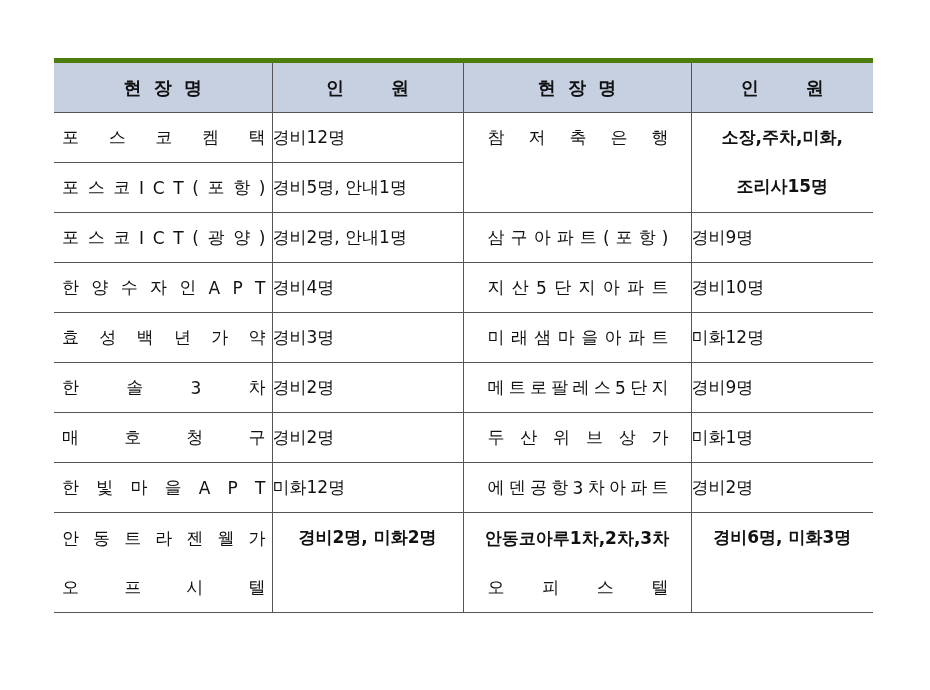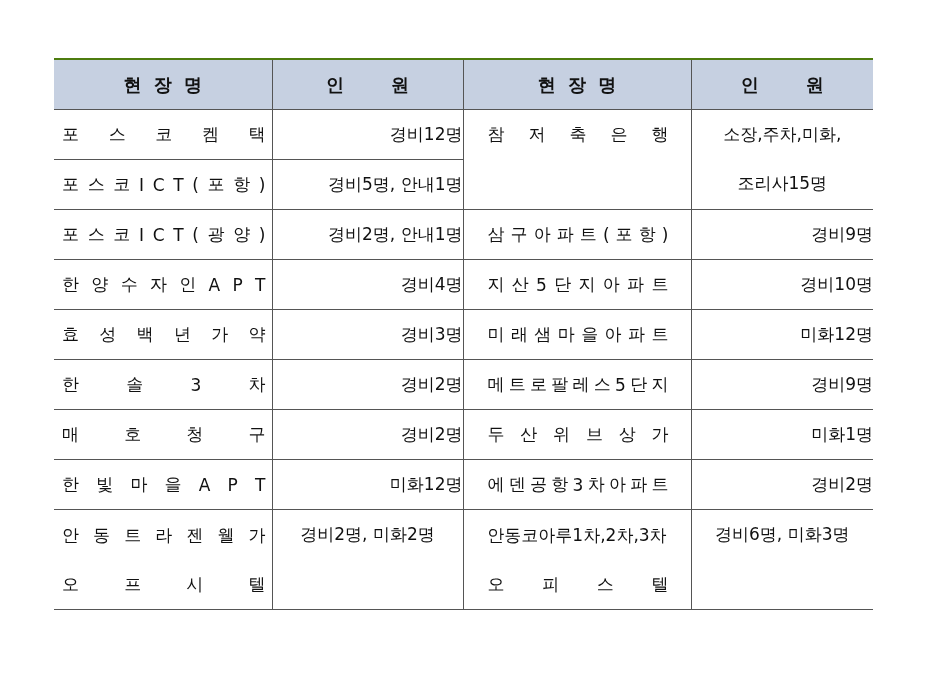--- a/index.html
+++ b/index.html
@@ -32,21 +32,21 @@
       border: 1px solid #555555;
       padding: 0;
       font-size: 17px;
       vertical-align: middle;
     }
     .tbl tr > :first-child { border-left: none; }
     .tbl tr > :last-child { border-right: none; }
     .tbl thead th {
       background: #c6d0e1;
       height: 49px;
-      border-top: 2px solid #4d7c0f;
+      border-top: 5px solid #4d7c0f;
       font-weight: bold;
       font-size: 18px;
       text-align: center;
       letter-spacing: 0;
       margin-top: 44px;
     }
     .tbl tbody td { height: 49px; }
     .tbl tbody tr:last-child td { border-bottom: 1px solid #555555; }
 
     .dist {
@@ -54,27 +54,28 @@
       justify-content: space-between;
       align-items: center;
       height: 49px;
     }
     .c1 .dist { padding: 0 6px 0 8px; }
     .col3 .dist { padding: 0 22px 0 24px; }
     .hdr-spaced { word-spacing: 6px; }
     .hdr-wide { word-spacing: 36px; font-family: Liberation Mono, monospace; }
 
     .center {
-      text-align: right;
+      text-align: left;
       line-height: 49px;
     }
     .top-line {
       height: 49px;
       line-height: 49px;
       text-align: center;
+      font-weight: bold;
     }
     .stack { vertical-align: top !important; }
   </style>
 </head>
 <body>
 
 <table class="tbl">
   <colgroup>
     <col class="c1">
       <col class="c2">

